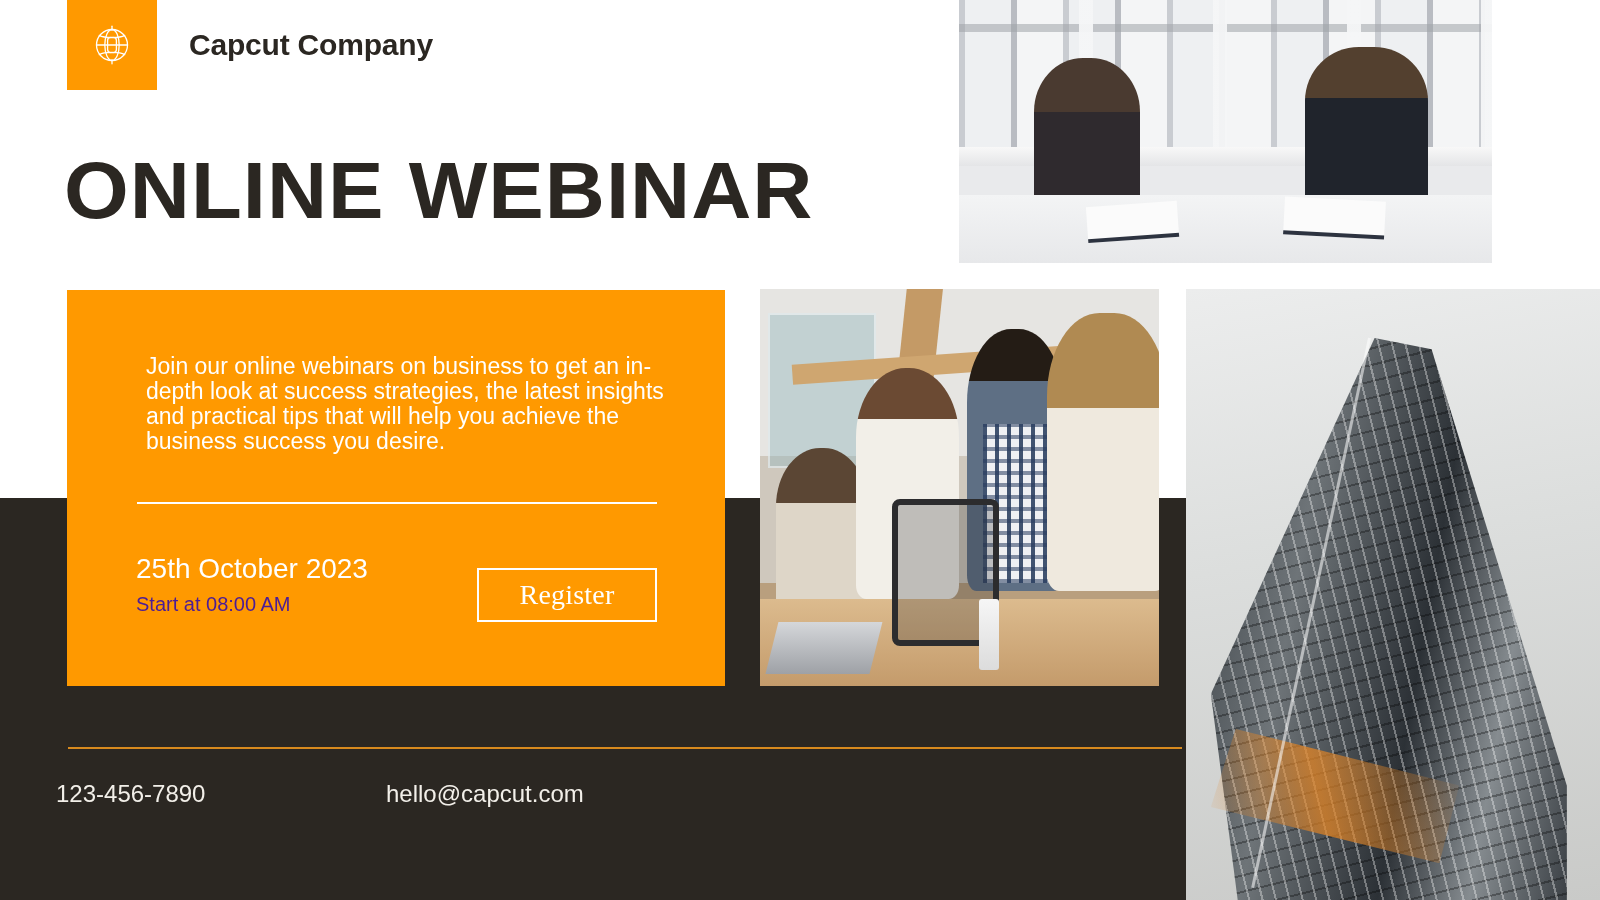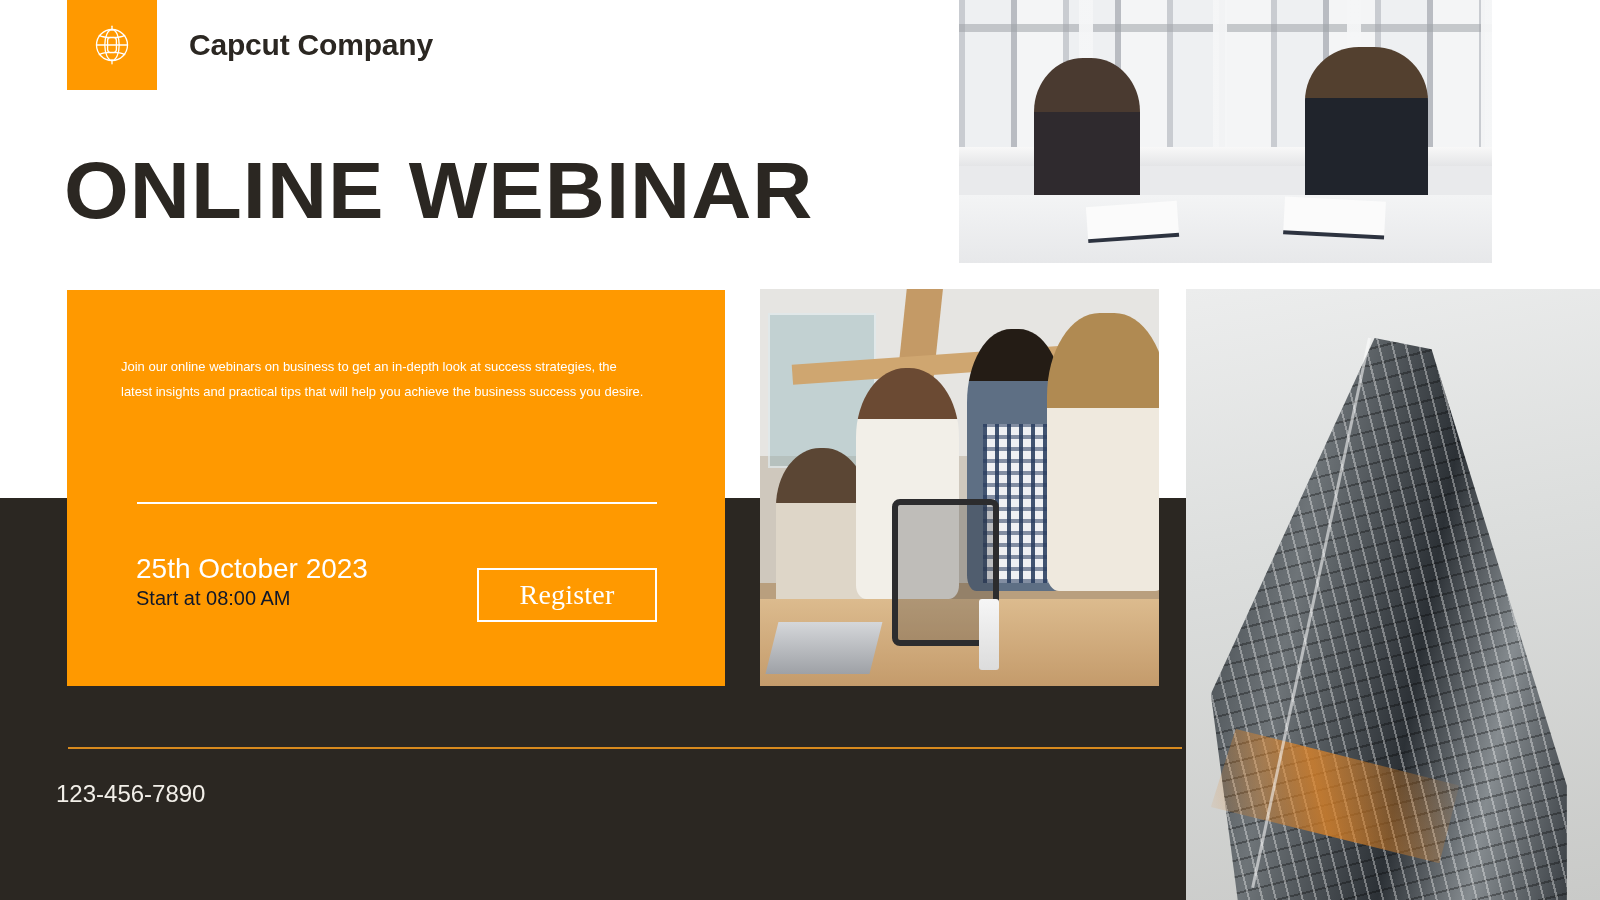--- a/index.html
+++ b/index.html
@@ -78,24 +78,24 @@
   .info-card {
     position: absolute;
     left: 67px;
     top: 290px;
     width: 658px;
     height: 396px;
     background: #ff9900;
   }
   .info-text {
     position: absolute;
-    left: 54px;
+    left: 79px;
     top: 64px;
     width: 530px;
-    font-size: 13px;
+    font-size: 23px;
     line-height: 25px;
     color: #ffffff;
   }
   .info-divider {
     position: absolute;
     left: 70px;
     top: 212px;
     width: 520px;
     height: 2px;
     background: #ffffff;
@@ -106,22 +106,23 @@
     top: 262px;
   }
   .event-date {
     font-size: 28px;
     font-weight: normal;
     color: #ffffff;
     line-height: 34px;
     white-space: nowrap;
   }
   .event-time {
+    margin-top: 6px;
     font-size: 20px;
-    color: #0f172a;
+    color: #4c1d95;
     line-height: 24px;
     white-space: nowrap;
   }
   .register-button {
     position: absolute;
     left: 410px;
     top: 278px;
     width: 180px;
     height: 54px;
     border: 2px solid #ffffff;
@@ -372,15 +373,16 @@
     <div class="event-block">
       <div class="event-date">25th October 2023</div>
       <div class="event-time">Start at 08:00 AM</div>
     </div>
     <div class="register-button">Register</div>
   </div>
 
   <div class="footer-rule"></div>
   <div class="footer-contacts">
     <div class="contact c0">123-456-7890</div>
+    <div class="contact c1">hello@capcut.com</div>
   </div>
 
 </div>
 
 </body></html>

